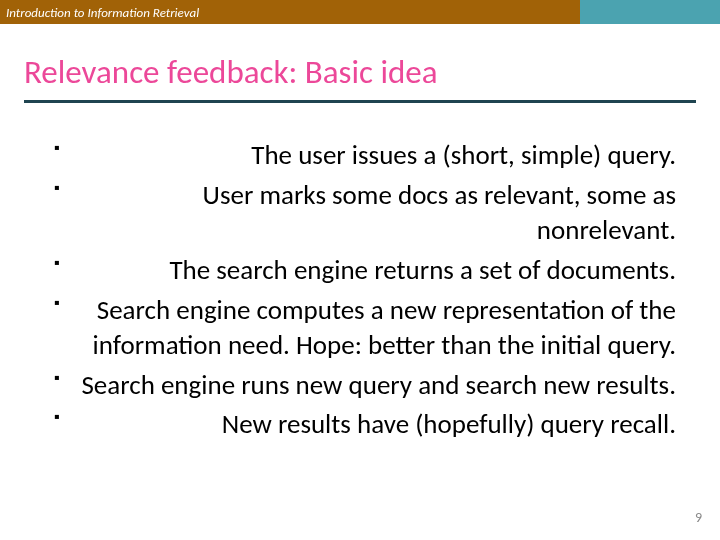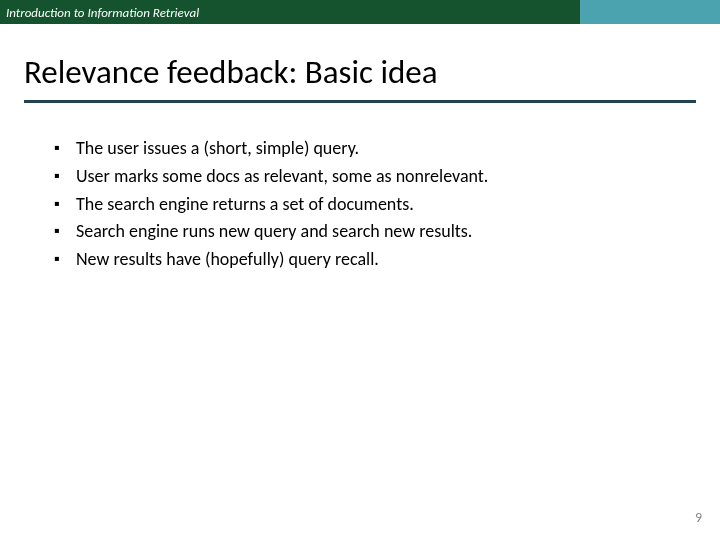--- a/index.html
+++ b/index.html
@@ -1,26 +1,26 @@
 <!DOCTYPE html>
 <html><head>
 <meta charset="utf-8">
 <style>
   * { margin: 0; padding: 0; box-sizing: border-box; }
   html, body { width: 720px; height: 540px; font-family: Calibri, Arial, sans-serif; background: #fff; color: #000; }
   .slide { width: 720px; height: 540px; position: relative; }
   .topbar { width: 100%; height: 24px; display: flex; }
-  .topbar-dark { background: #14532d; flex: 0 0 580px; display: flex; align-items: center; padding-left: 6px; }
+  .topbar-dark { background: #a16207; flex: 0 0 580px; display: flex; align-items: center; padding-left: 6px; }
   .topbar-dark span { color: #fff; font-style: italic; font-size: 13px; }
   .topbar-light { background: #4ba3b0; flex: 1; }
   .title-wrap { padding: 28px 24px 0 24px; }
-  .title { font-size: 33px; font-weight: 400; color: #000000; padding-bottom: 8px; border-bottom: 3px solid #1f4450; }
+  .title { font-size: 33px; font-weight: 400; color: #ec4899; padding-bottom: 8px; border-bottom: 3px solid #1f4450; }
   .body { padding: 34px 44px 0 54px; }
   ul { list-style: none; }
-  li { position: relative; font-size: 18px; line-height: 1.32; color: #000; margin-bottom: 4px; padding-left: 22px; }
+  li { position: relative; font-size: 27px; line-height: 1.32; color: #000; margin-bottom: 4px; padding-left: 22px; text-align: right; }
   li::before { content: "▪"; position: absolute; left: 0; top: 0; font-size: 16px; color: #000; }
   .pagenum { position: absolute; right: 18px; bottom: 14px; font-size: 14px; color: #8a8a8a; }
 </style>
 </head>
 <body>
 
 <div class="slide">
 
   <div class="topbar">
     <div class="topbar-dark">
@@ -31,20 +31,21 @@
 
   <div class="title-wrap">
     <div class="title">Relevance feedback: Basic idea</div>
   </div>
 
   <div class="body">
     <ul>
       <li>The user issues a (short, simple) query.</li>
       <li>User marks some docs as relevant, some as nonrelevant.</li>
       <li>The search engine returns a set of documents.</li>
+      <li>Search engine computes a new representation of the information need. Hope: better than the initial query.</li>
       <li>Search engine runs new query and search new results.</li>
       <li>New results have (hopefully) query recall.</li>
     </ul>
   </div>
 
   <div class="pagenum">9</div>
 
 </div>
 
 </body></html>

